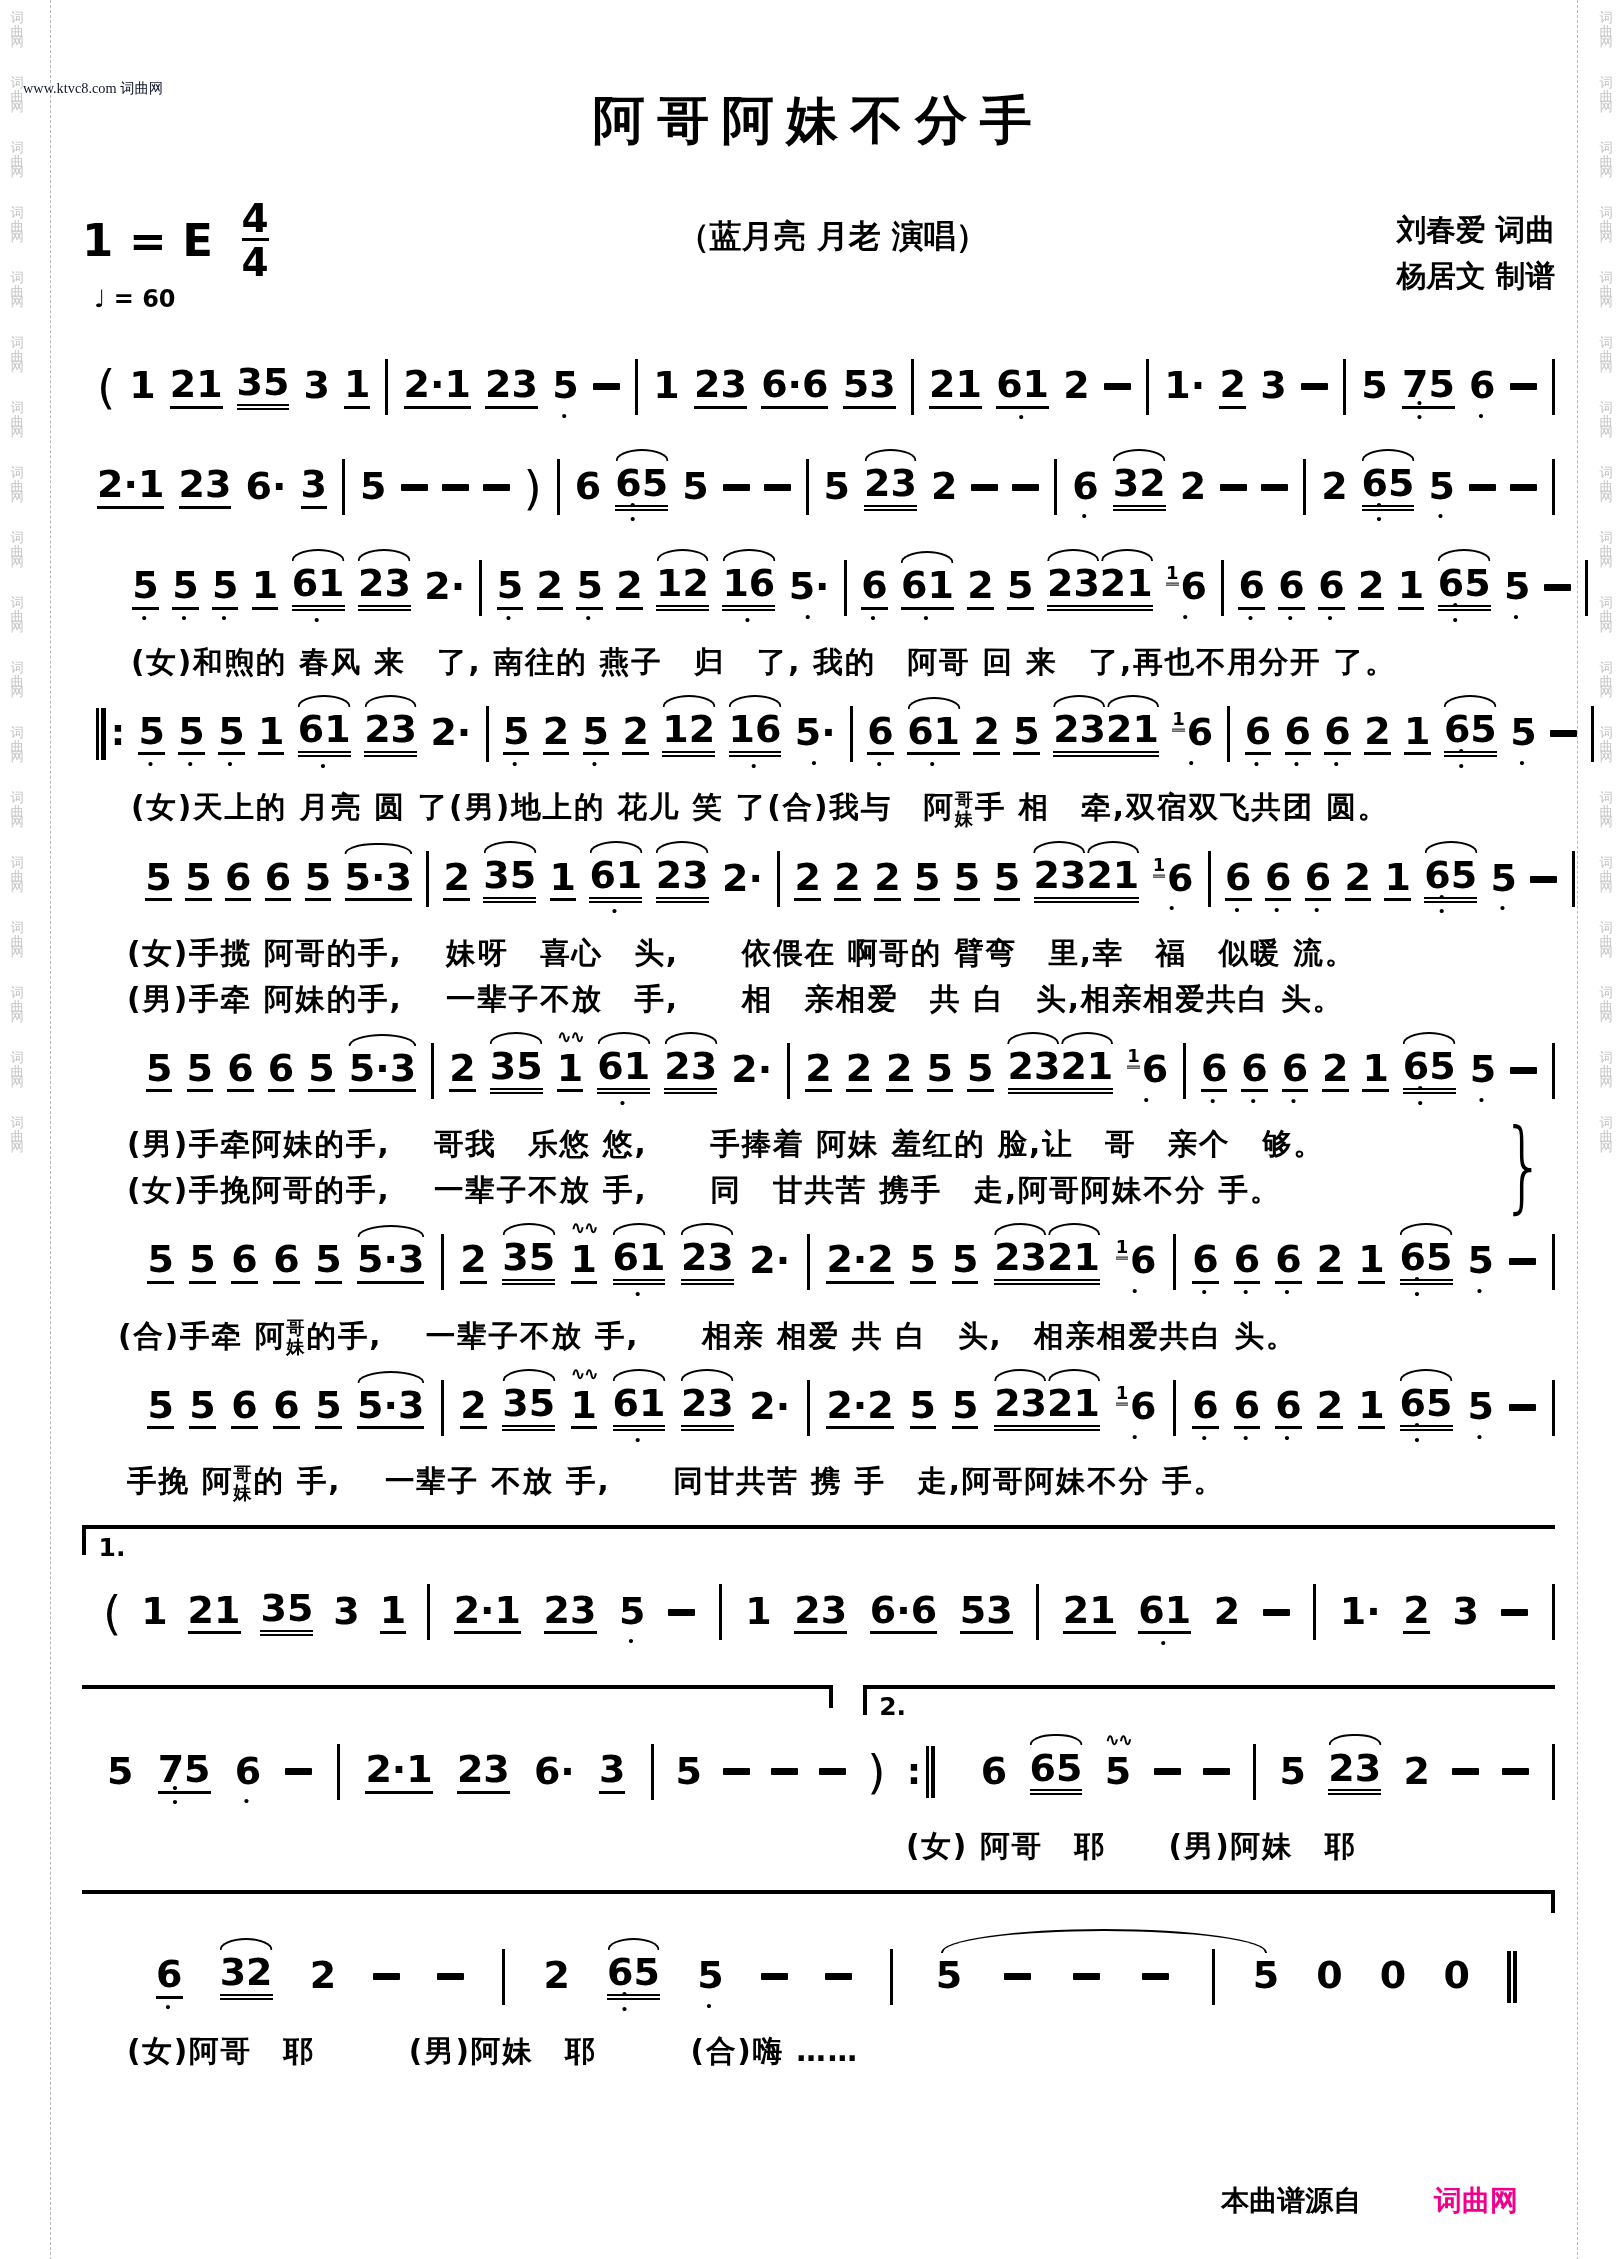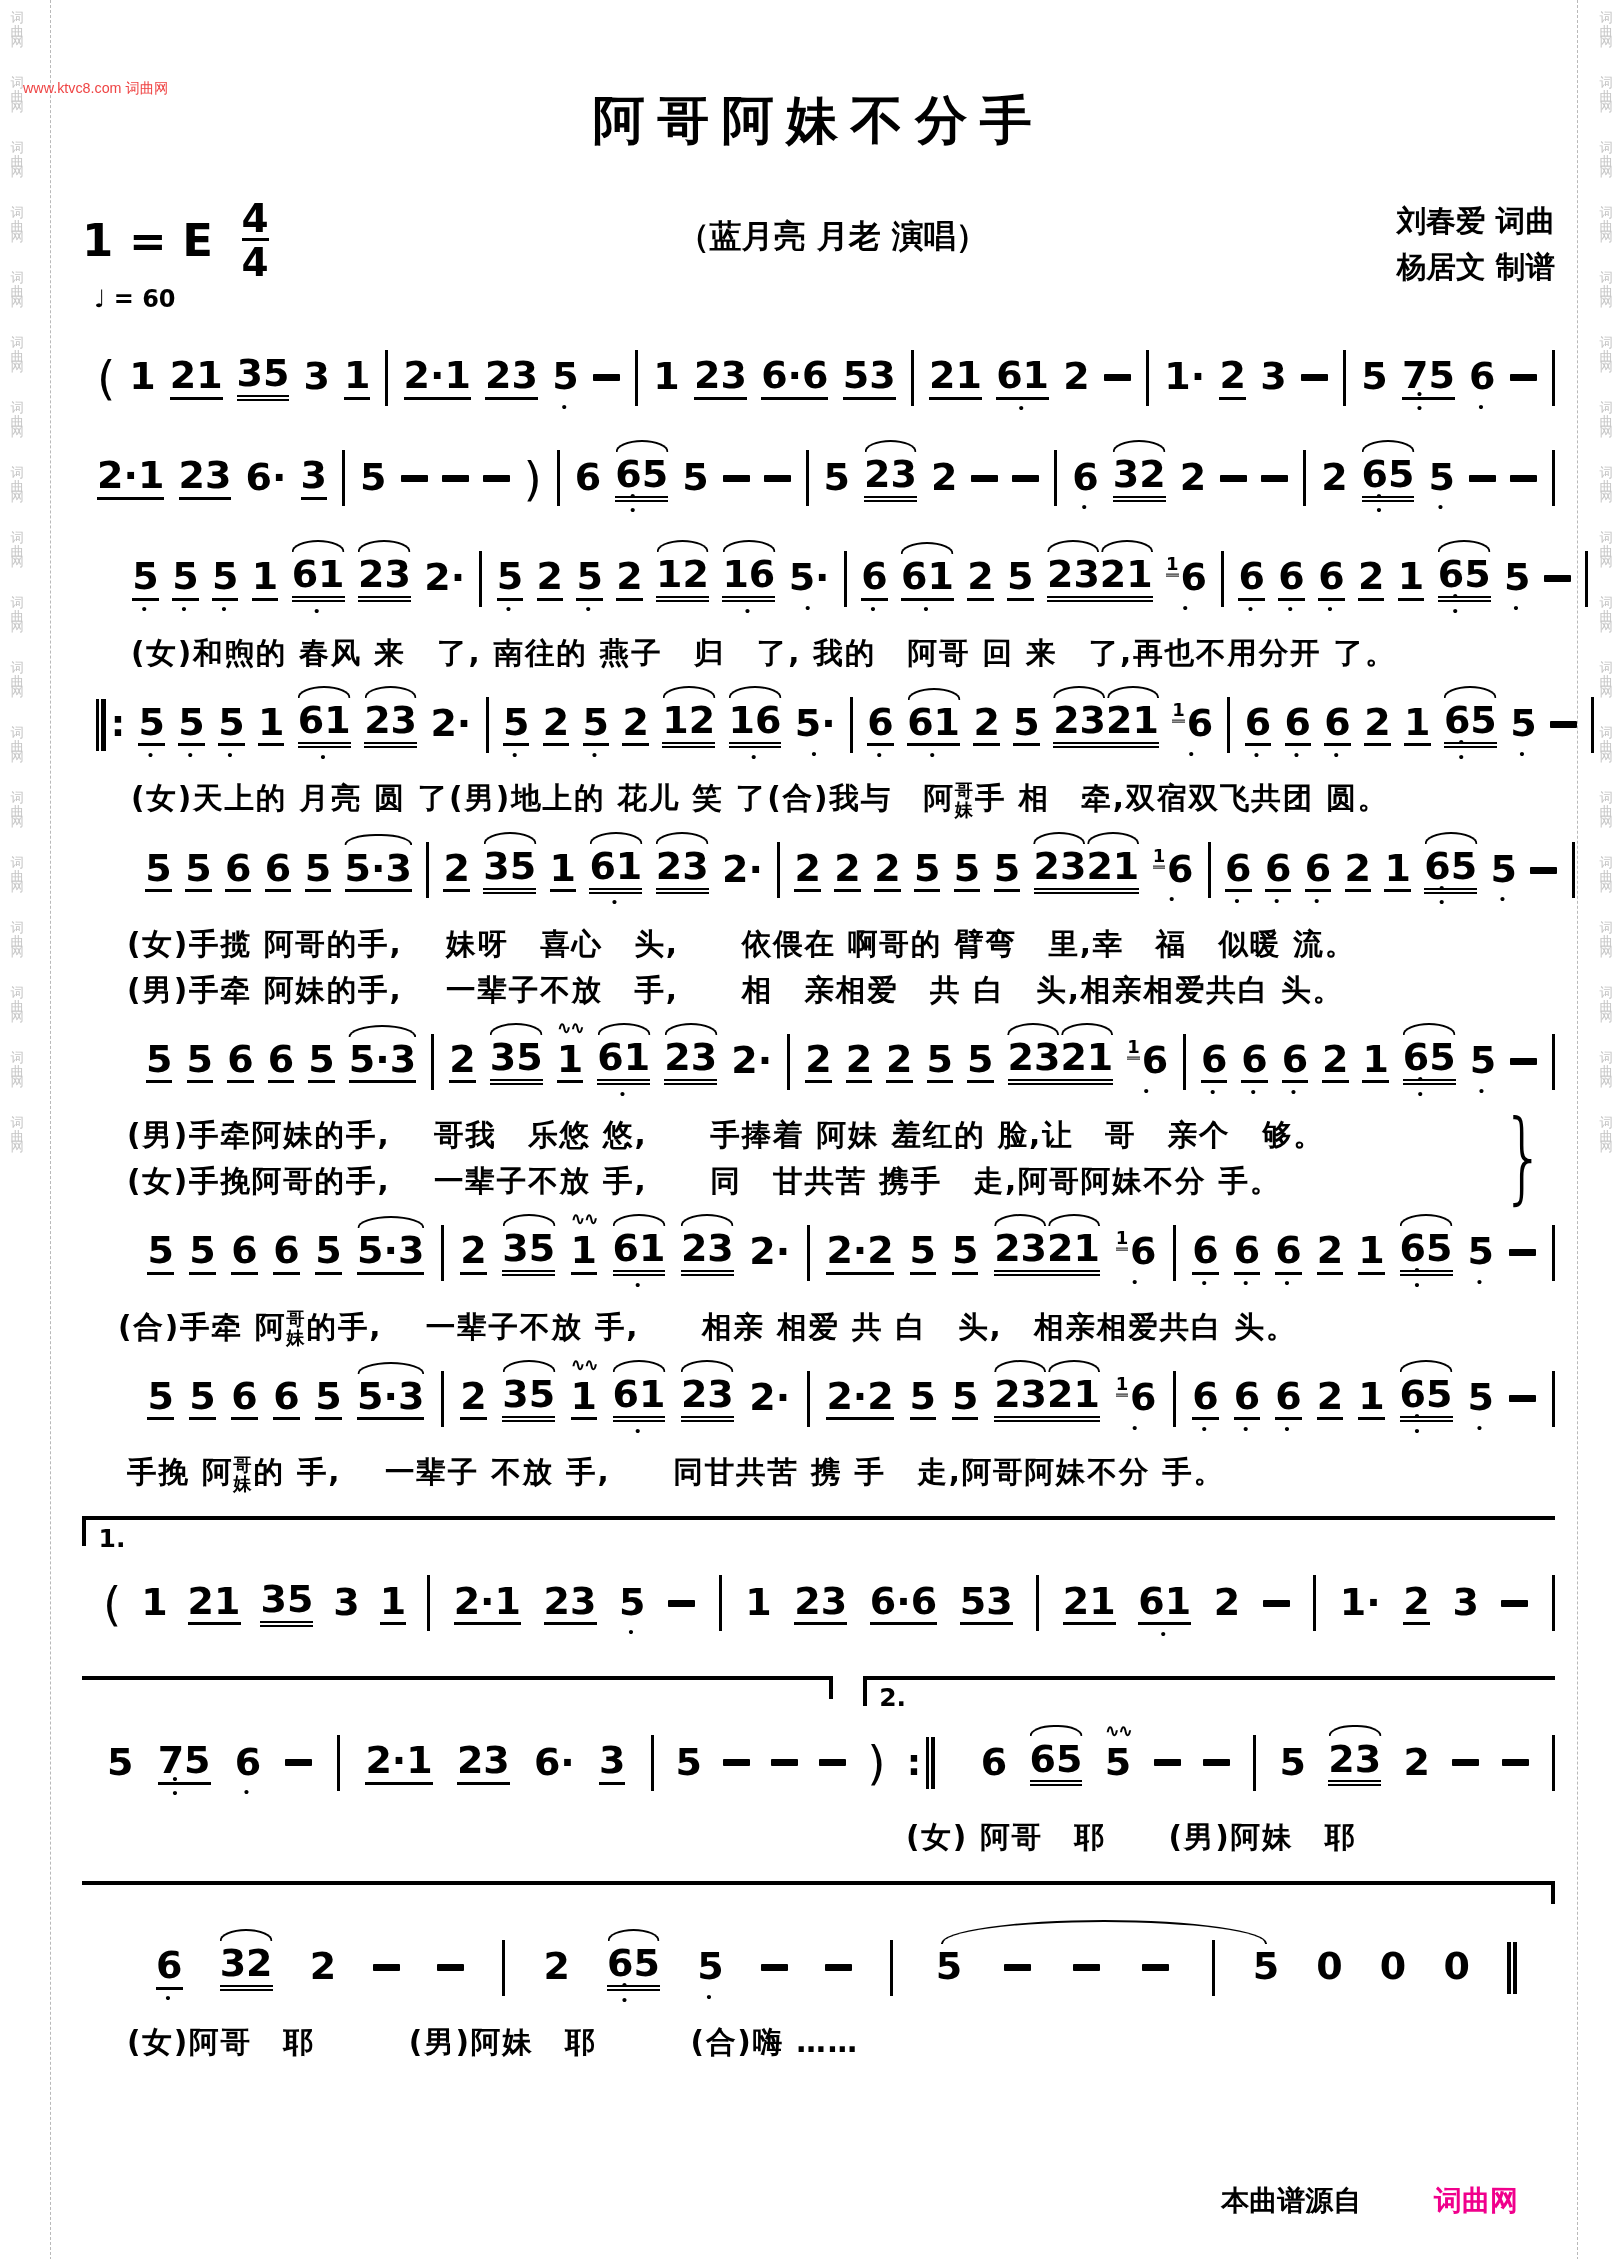--- a/index.html
+++ b/index.html
@@ -7,35 +7,35 @@
        font-family:"DejaVu Sans",sans-serif;color:#000;}
   
   .side-rail{position:absolute;top:0;bottom:0;width:27px;color:#c6c6c6;
     font-size:13.4px;writing-mode:vertical-rl;text-orientation:upright;
     letter-spacing:12.5px;line-height:27px;user-select:none;}
   .side-rail.left{left:3.6px;}
   .side-rail.right{right:5.4px;}
   .rail-line{position:absolute;top:0;bottom:0;border-left:0.9px dashed #b9b9b9;}
   .rail-line.left{left:50px;}
   .rail-line.right{right:47px;}
-  .top-watermark{position:absolute;left:23px;top:79px;font-size:14.3px;color:#ef4444;
-    font-family:Liberation Sans, sans-serif;}
+  .top-watermark{position:absolute;left:23px;top:79px;font-size:14.3px;color:#0f172a;
+    font-family:Liberation Serif, serif;}
   
   .content{position:absolute;left:82px;right:70px;top:0;}
   .title{margin-top:86px;text-align:center;font-size:52px;font-weight:bold;
     font-family:"DejaVu Serif",serif;letter-spacing:12.5px;}
   .hdr-row{display:flex;align-items:flex-start;margin-top:43px;position:relative;}
   .keysig{display:flex;align-items:center;gap:12.5px;font-weight:bold;}
   .keysig .kp{font-size:45px;}
   .timesig{display:inline-flex;flex-direction:column;align-items:center;
     font-size:39px;font-weight:bold;line-height:1.0;margin-left:16px;}
   .timesig .den{border-top:3.6px solid #000;padding-top:1.8px;}
   .tempo{position:absolute;left:12px;top:86px;font-size:24px;font-weight:bold;}
   .subtitle{flex:1;text-align:center;font-size:32px;font-weight:bold;margin-top:16px;}
-  .credits{text-align:right;font-size:29.6px;font-weight:bold;line-height:1.55;}
+  .credits{text-align:right;font-size:29.6px;font-weight:bold;line-height:1.55;margin-top:9px;}
   
   #score{margin-top:36px;}
   .system{display:flex;align-items:stretch;width:100%;box-sizing:border-box;
     padding-top:23px;padding-bottom:21.5px;}
   .measure{display:inline-flex;align-items:center;gap:13.4px;padding:0 14.3px;
     border-right:3.1px solid #000;flex:1 1 auto;justify-content:space-evenly;
     min-height:56px;position:relative;}
   .measure.nobar{border-right:none;}
   .tok{position:relative;display:inline-flex;align-items:center;justify-content:center;}
   .txt{font-size:38px;font-weight:bold;line-height:1.0;padding-bottom:2.7px;}

